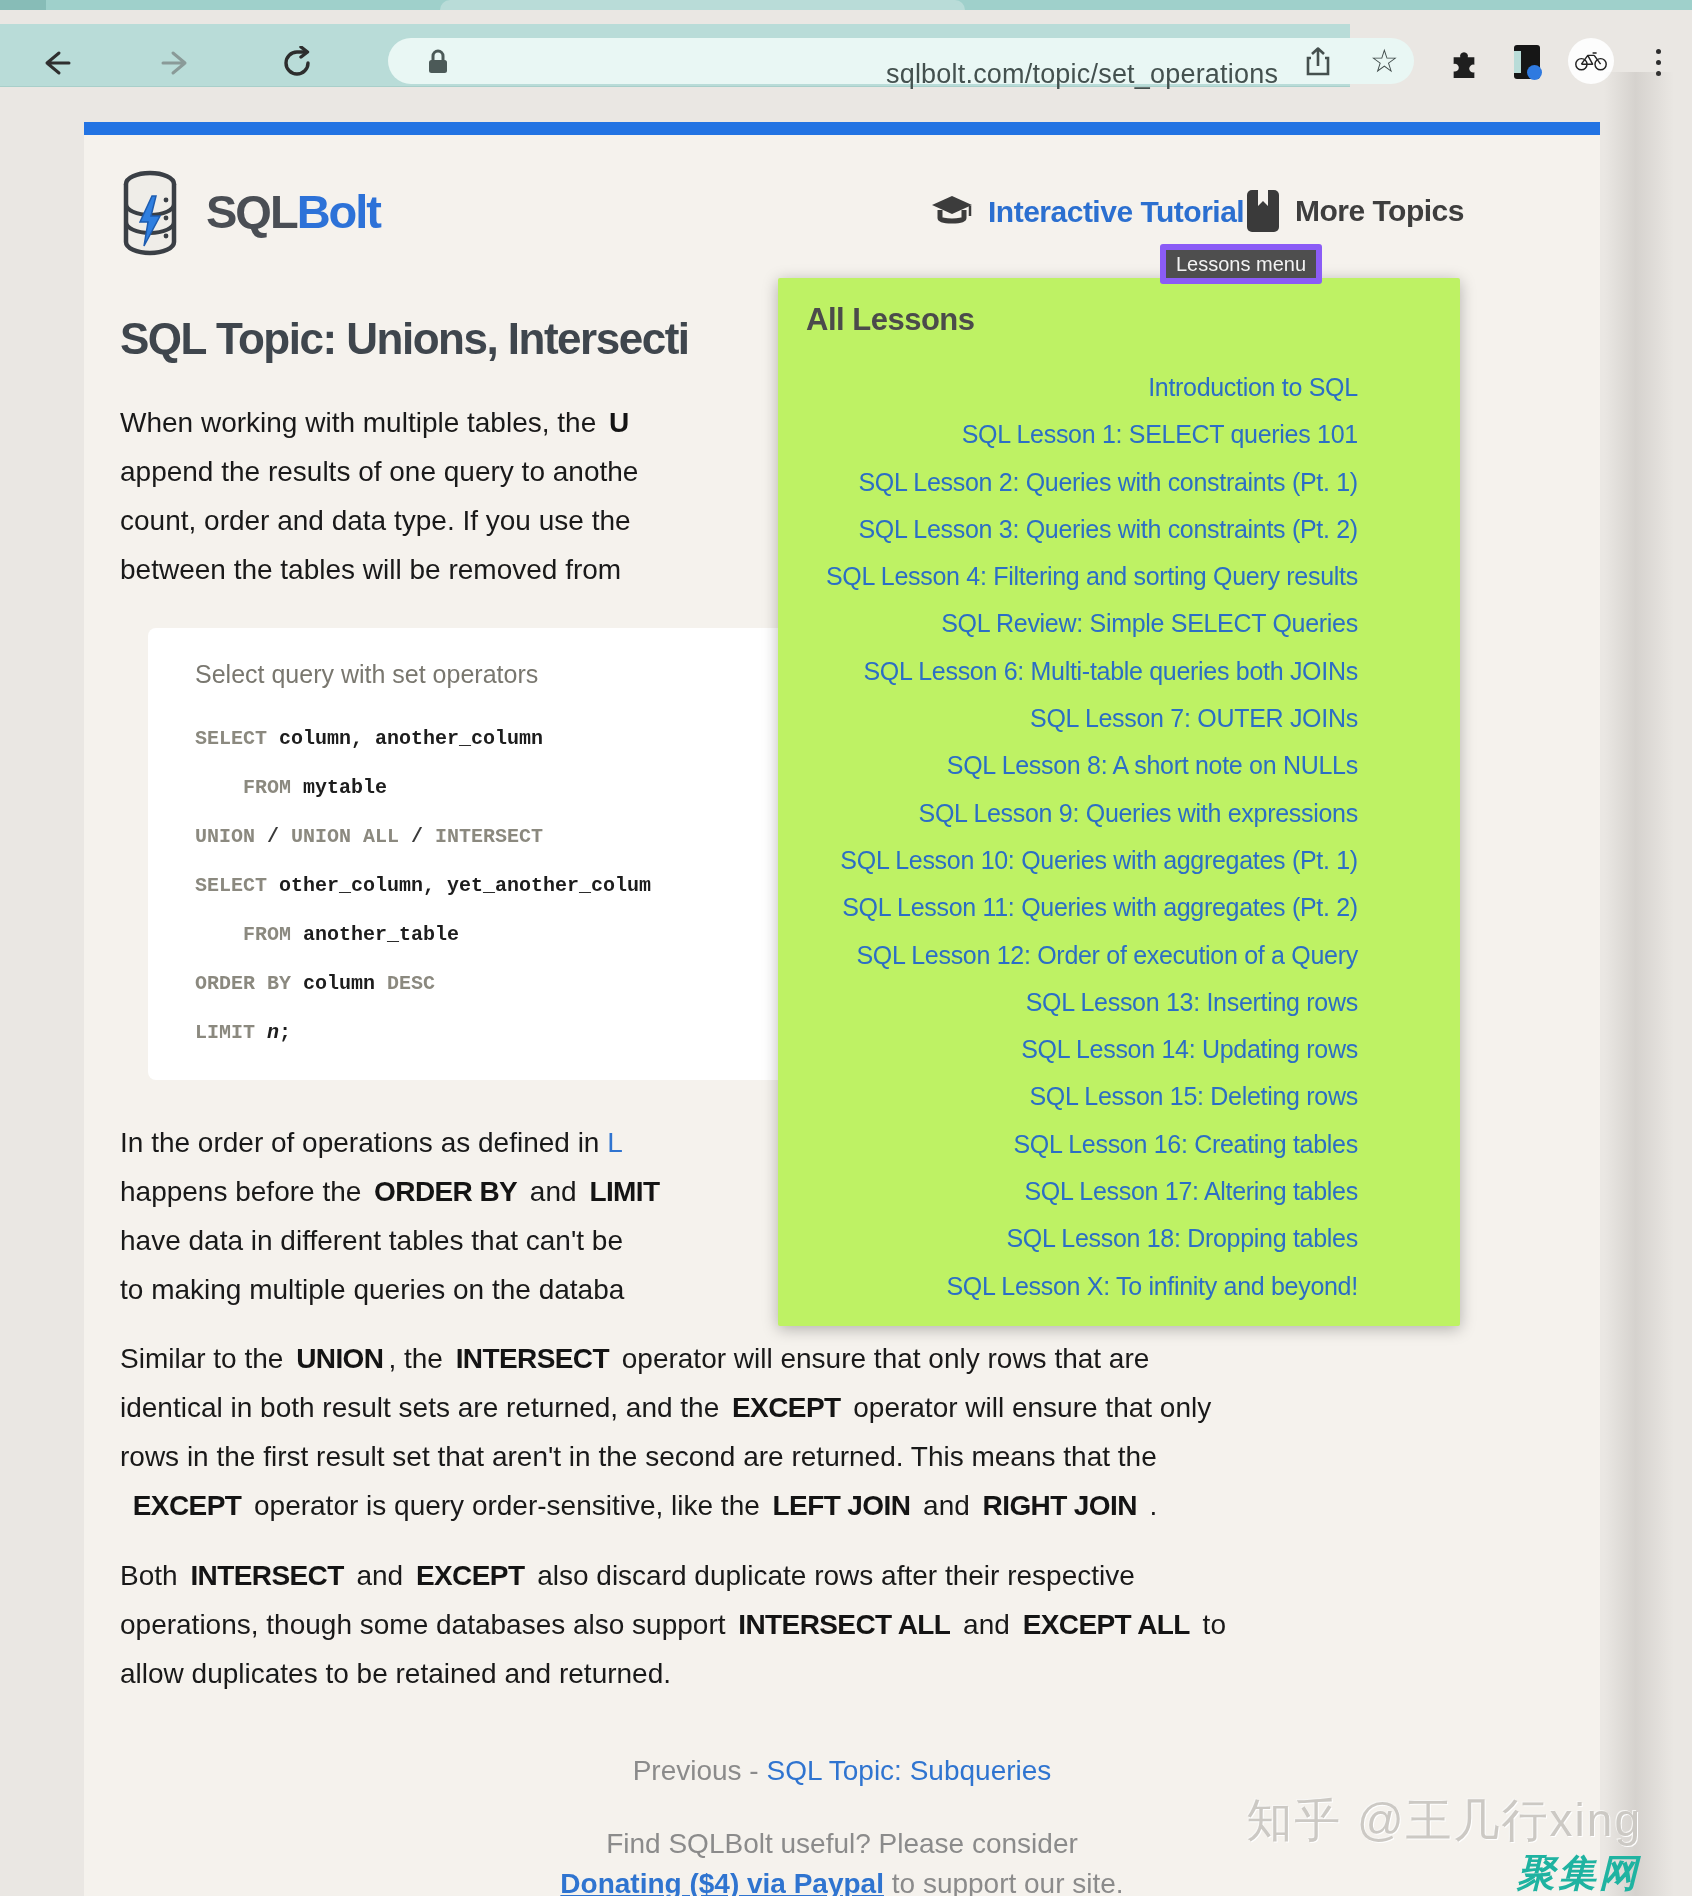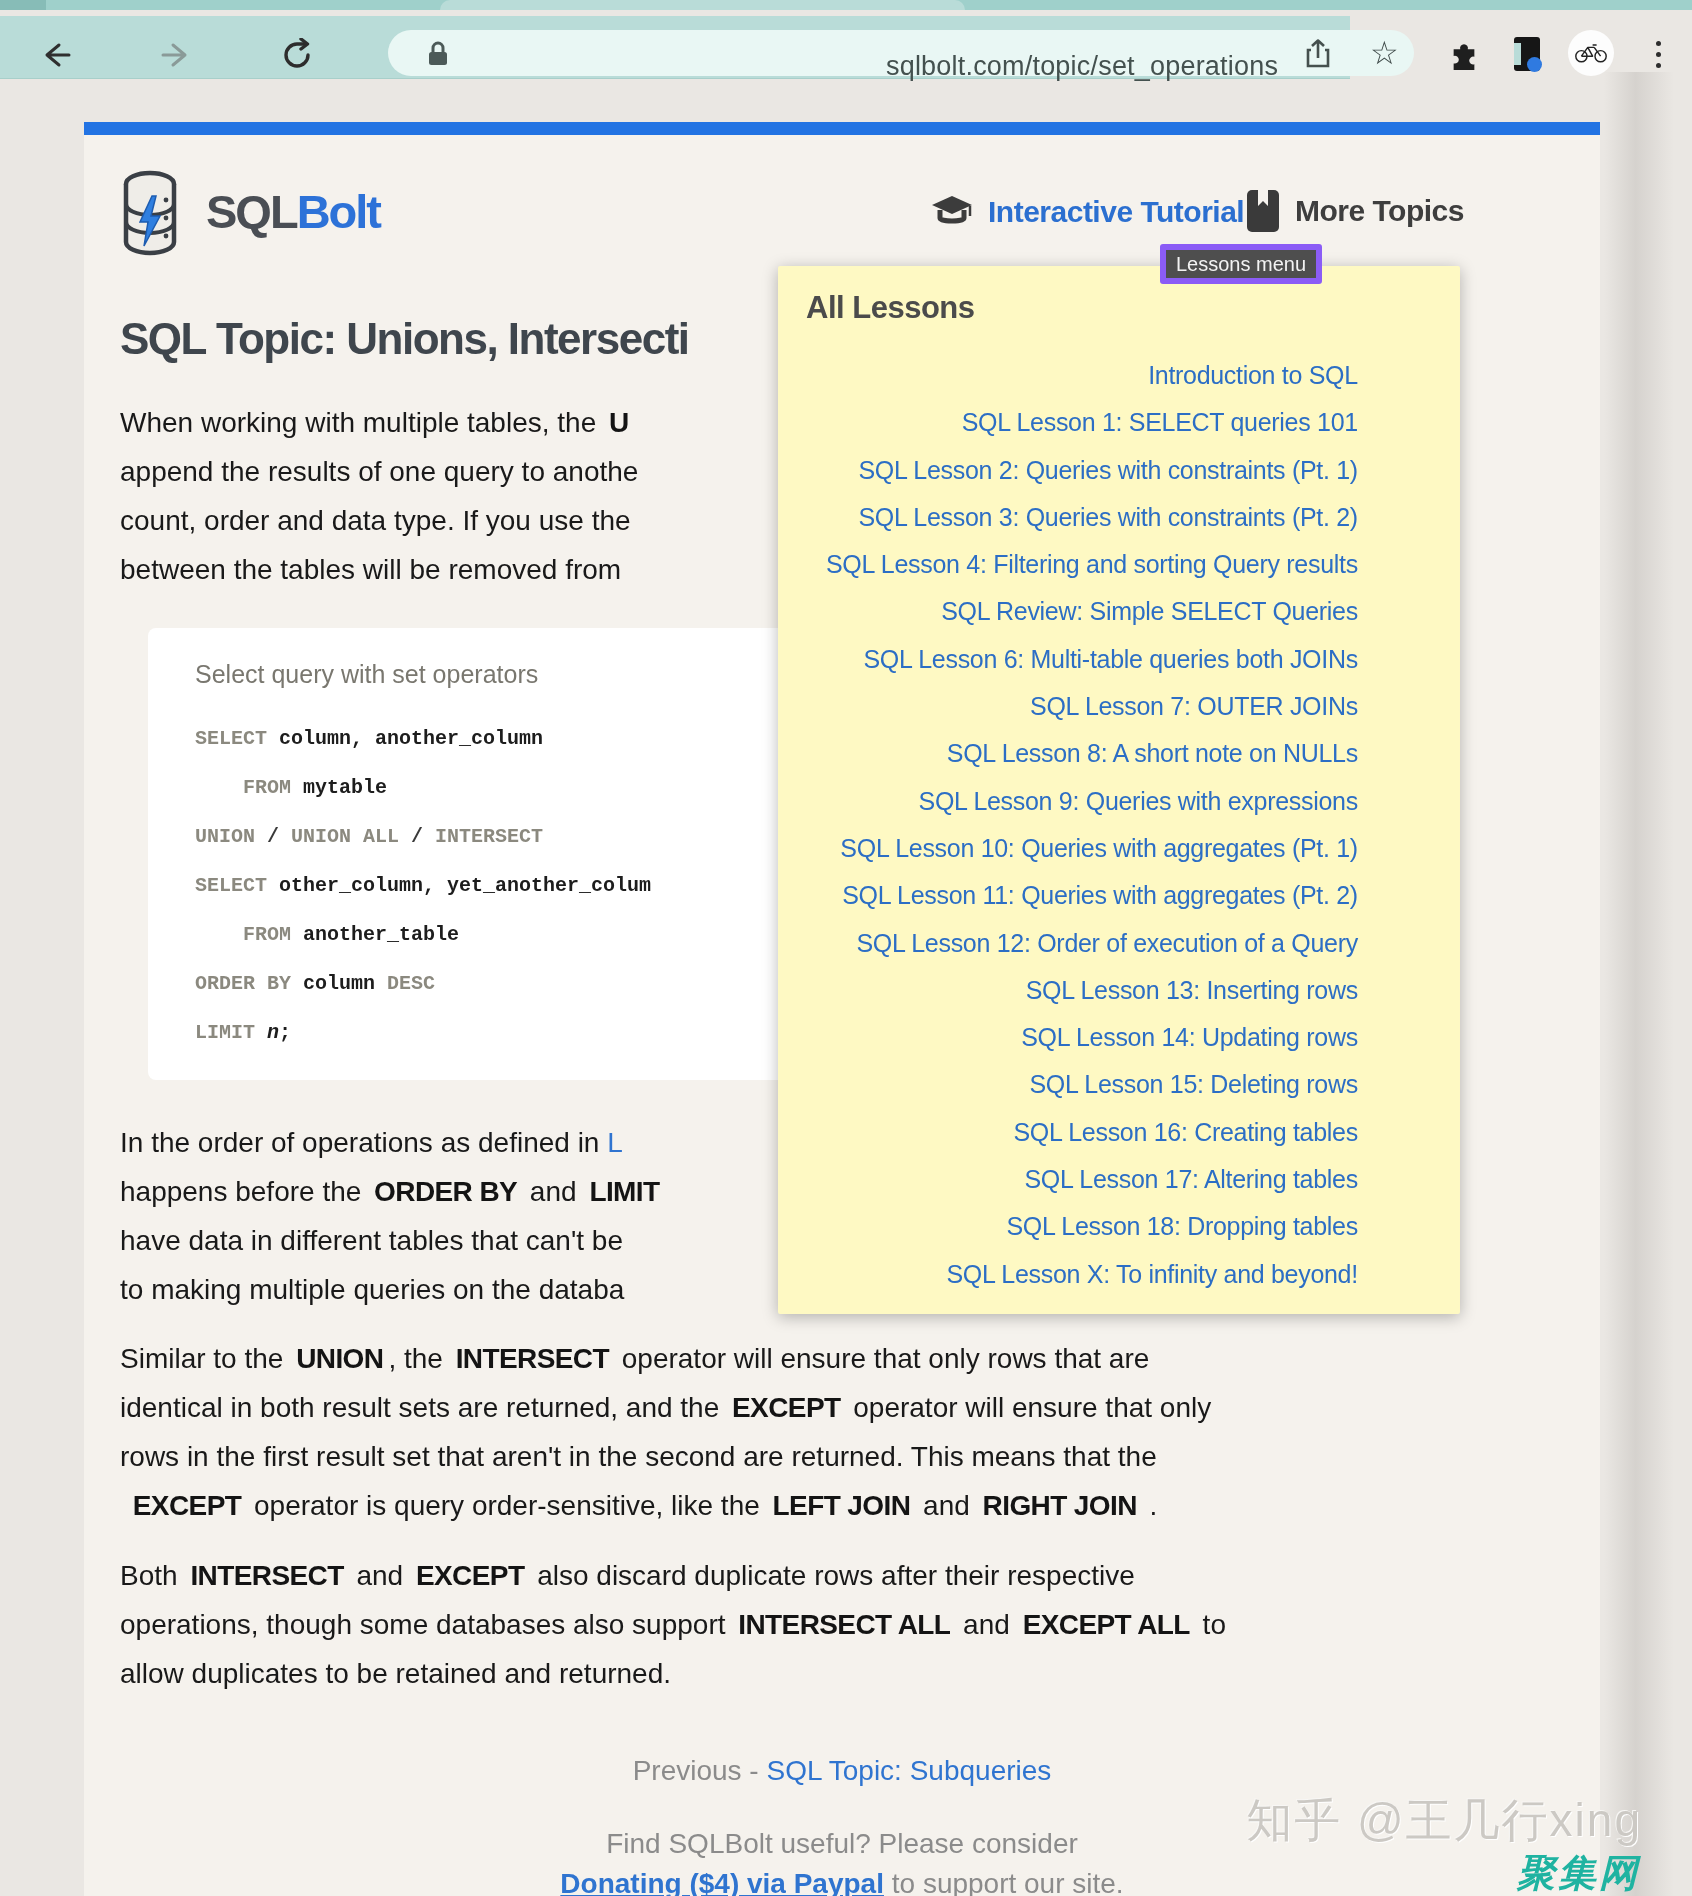--- a/index.html
+++ b/index.html
@@ -4,21 +4,21 @@
 <style>
   html,body{margin:0;padding:0;}
   body{font-family:"Liberation Sans",sans-serif;}
   #screen{position:relative;width:1692px;height:1896px;overflow:hidden;background:#eae7e3;}
   .abs{position:absolute;}
 
   
   #tabstrip{left:0;top:0;width:1692px;height:10px;background:#9fd0cb;}
   #tabstrip .corner{left:0;top:0;width:46px;height:10px;background:#87bcb7;}
   #tabstrip .tab{left:440px;top:0;width:525px;height:10px;background:#b9dcd8;border-radius:10px 10px 0 0;}
-  #toolbar{left:0;top:16px;width:1350px;height:62px;background:#b9dcd8;border-bottom:1px solid #a8cfca;}
+  #toolbar{left:0;top:24px;width:1350px;height:62px;background:#b9dcd8;border-bottom:1px solid #a8cfca;}
   .navbtn{top:22px;width:34px;height:34px;display:flex;align-items:center;justify-content:center;}
   #urlpill{left:388px;top:14px;width:1026px;height:46px;background:#e9f7f4;border-radius:23px;}
   #urltext{left:498px;top:21px;font-size:27px;color:#44514f;letter-spacing:0.2px;}
   .tbicon{top:20px;width:40px;height:36px;display:flex;align-items:center;justify-content:center;}
   #avatar{left:1568px;top:14px;width:46px;height:46px;border-radius:50%;background:#fdfdfd;display:flex;align-items:center;justify-content:center;}
   .dots{display:flex;flex-direction:column;gap:6px;}
   .dots i{width:5px;height:5px;border-radius:50%;background:#2d2d2d;}
 
   
   #card{left:84px;top:122px;width:1516px;height:1774px;background:#f5f2ed;border-top:13px solid #2273e3;}
@@ -52,21 +52,21 @@
   #code-caption{left:47px;top:32px;font-size:25px;color:#79776f;}
   #code-lines{left:47px;top:86px;width:930px;overflow:hidden;}
   #code-lines .ln{height:49px;line-height:49px;font-family:"Liberation Mono","DejaVu Sans Mono",monospace;font-size:20px;white-space:pre;overflow:hidden;}
   .kw{color:#8b897f;font-weight:700;}
   .id{color:#1d1d1d;font-weight:700;}
   .it{color:#1d1d1d;font-weight:700;font-style:italic;}
   .sl{color:#3a3a3a;font-weight:700;}
   .pl{color:#1d1d1d;}
 
   
-  #dropdown{left:778px;top:266px;width:682px;height:1048px;background:#fef9c3;border-radius:2px;box-shadow:0 3px 16px rgba(0,0,0,0.28);z-index:30;}
+  #dropdown{left:778px;top:278px;width:682px;height:1048px;background:#bef264;border-radius:2px;box-shadow:0 3px 16px rgba(0,0,0,0.28);z-index:30;}
   #dropdown h2{position:absolute;left:28px;top:24px;margin:0;font-size:31px;font-weight:600;color:#4b4b4b;letter-spacing:-0.5px;}
   #lesson-list{position:absolute;left:48px;top:86px;margin:0;padding:0;list-style:none;text-align:right;}
   #lesson-list li{height:47.3px;line-height:47.3px;}
   #lesson-list a{font-size:25px;color:#2c6ec5;font-weight:500;letter-spacing:-0.3px;text-decoration:none;cursor:pointer;}
 
   
   #footer-prev{left:84px;top:1755px;width:1516px;text-align:center;font-size:28px;color:#8b8b8b;z-index:1;}
   #footer-prev .lnk{color:#2f74d0;}
   #footer-support1{left:84px;top:1828px;width:1516px;text-align:center;font-size:28px;color:#8b8b8b;z-index:1;}
   #footer-support2{left:84px;top:1868px;width:1516px;text-align:center;font-size:28px;color:#8b8b8b;z-index:1;}

